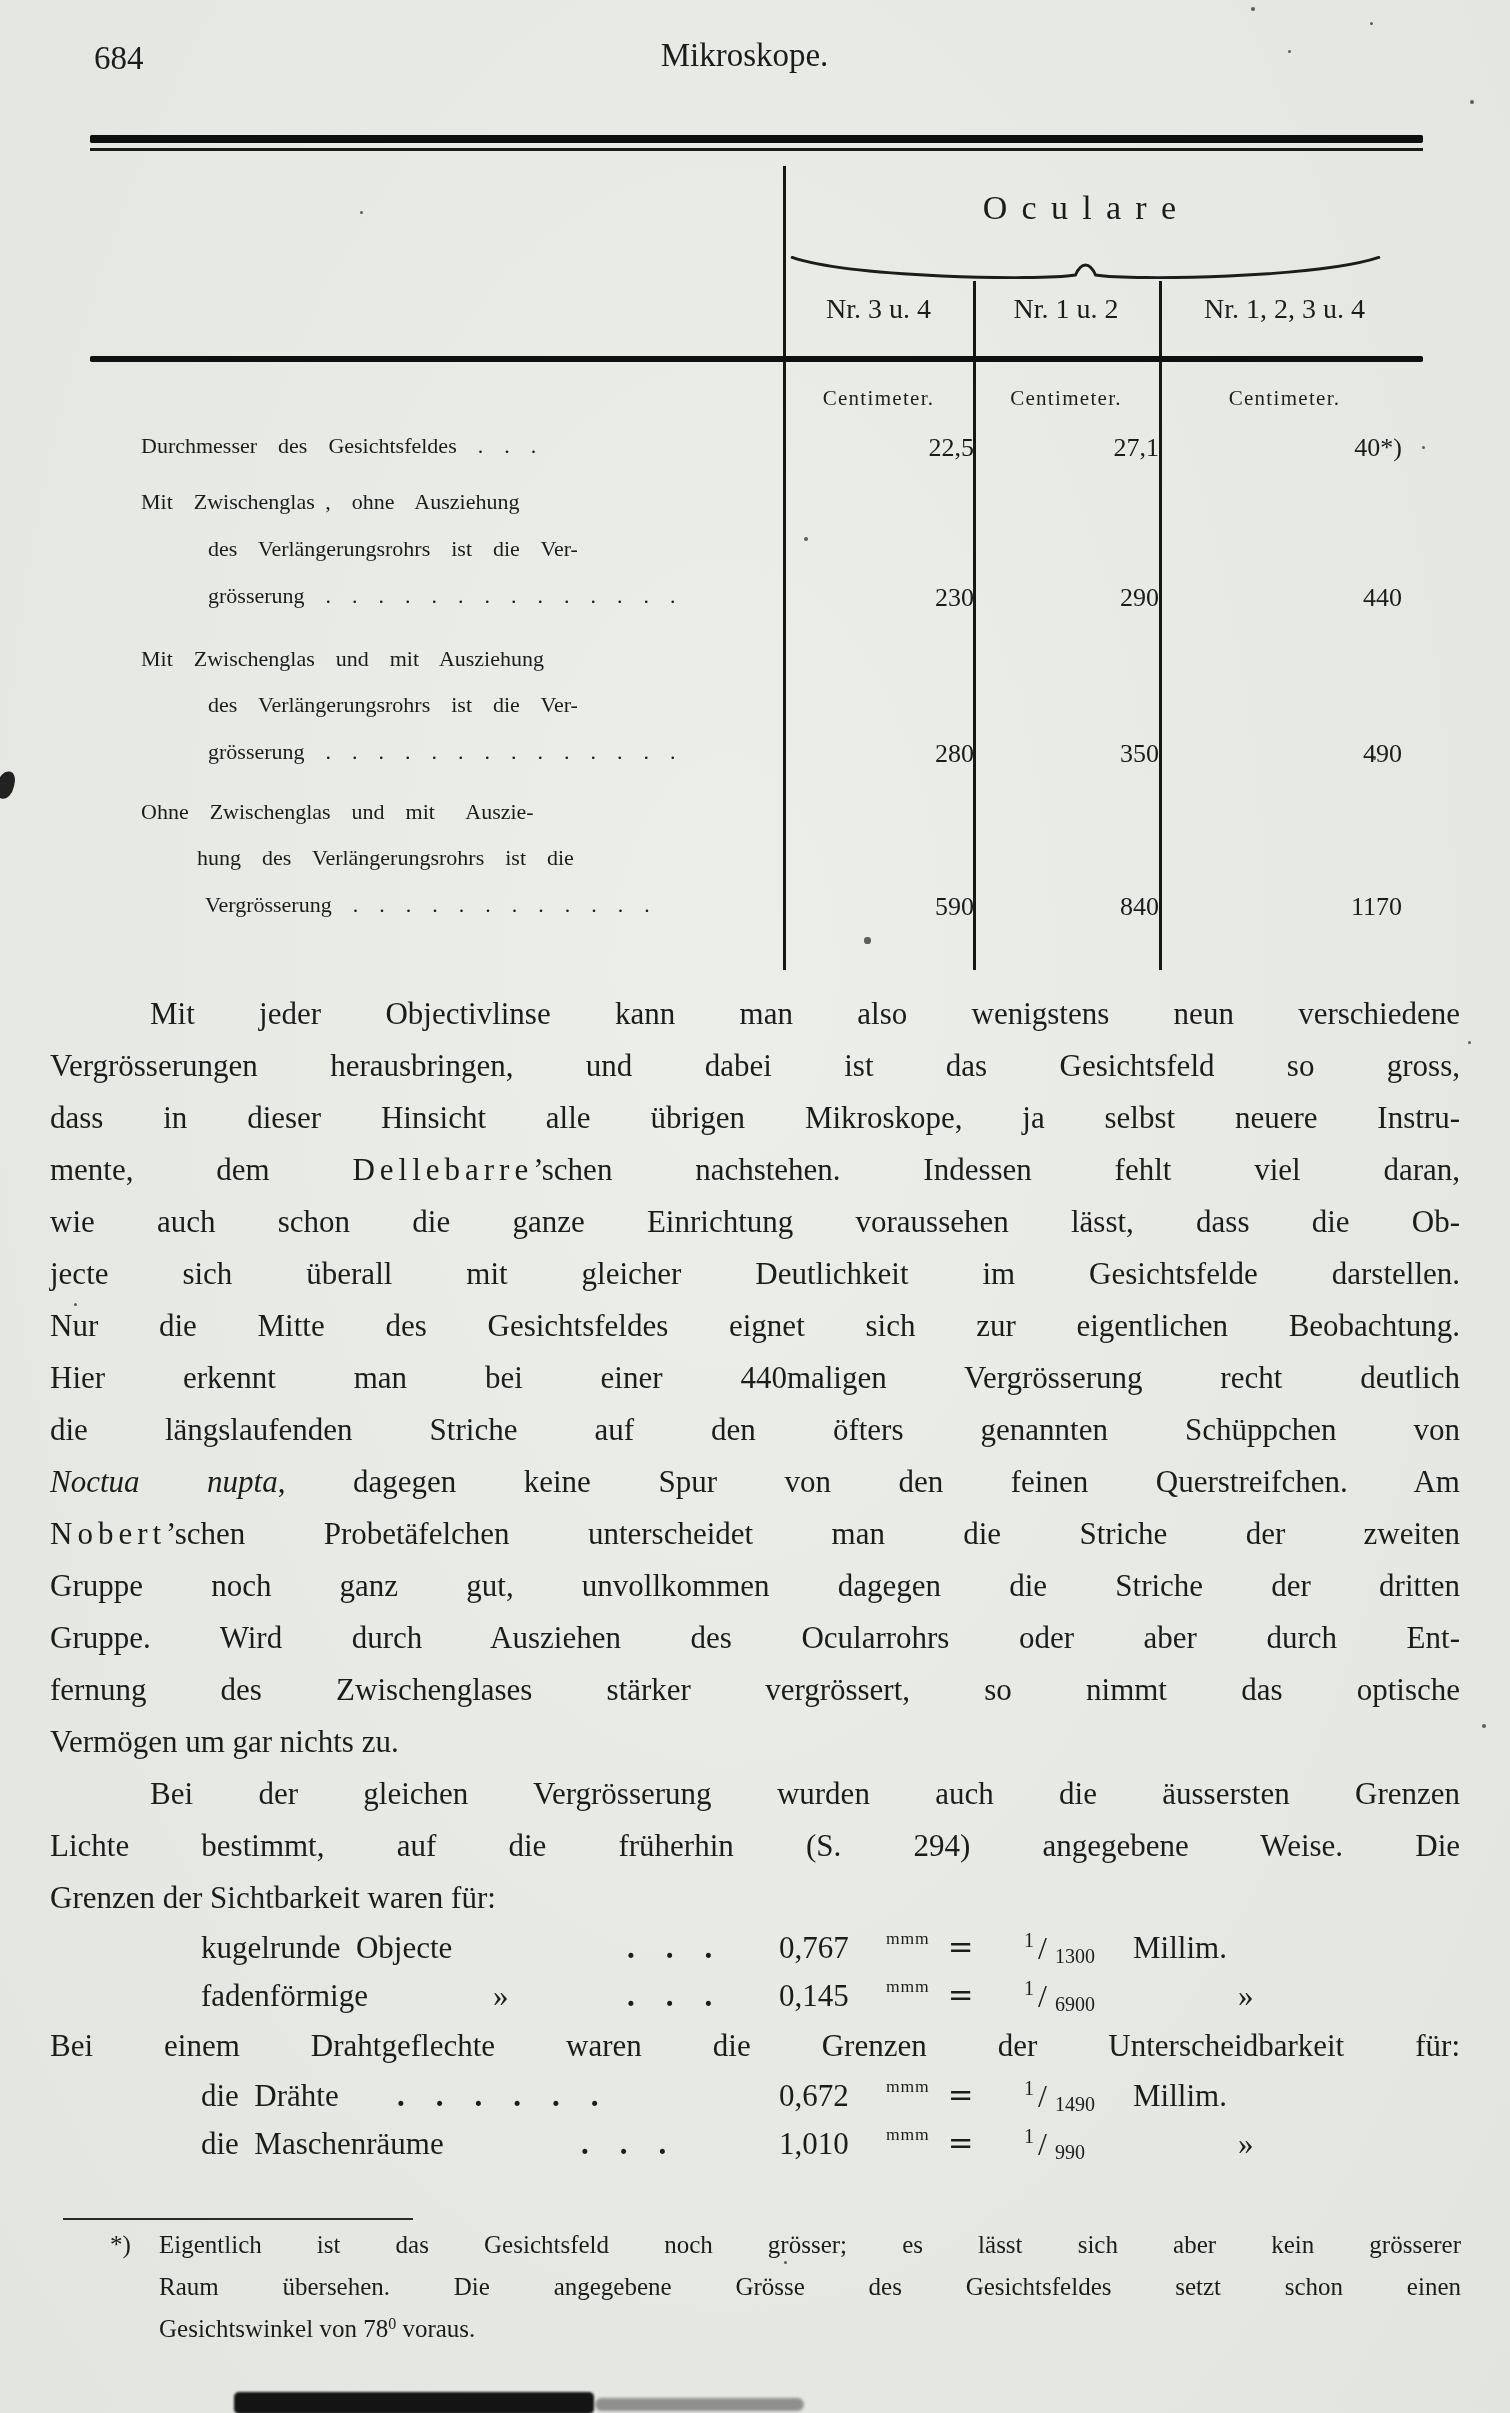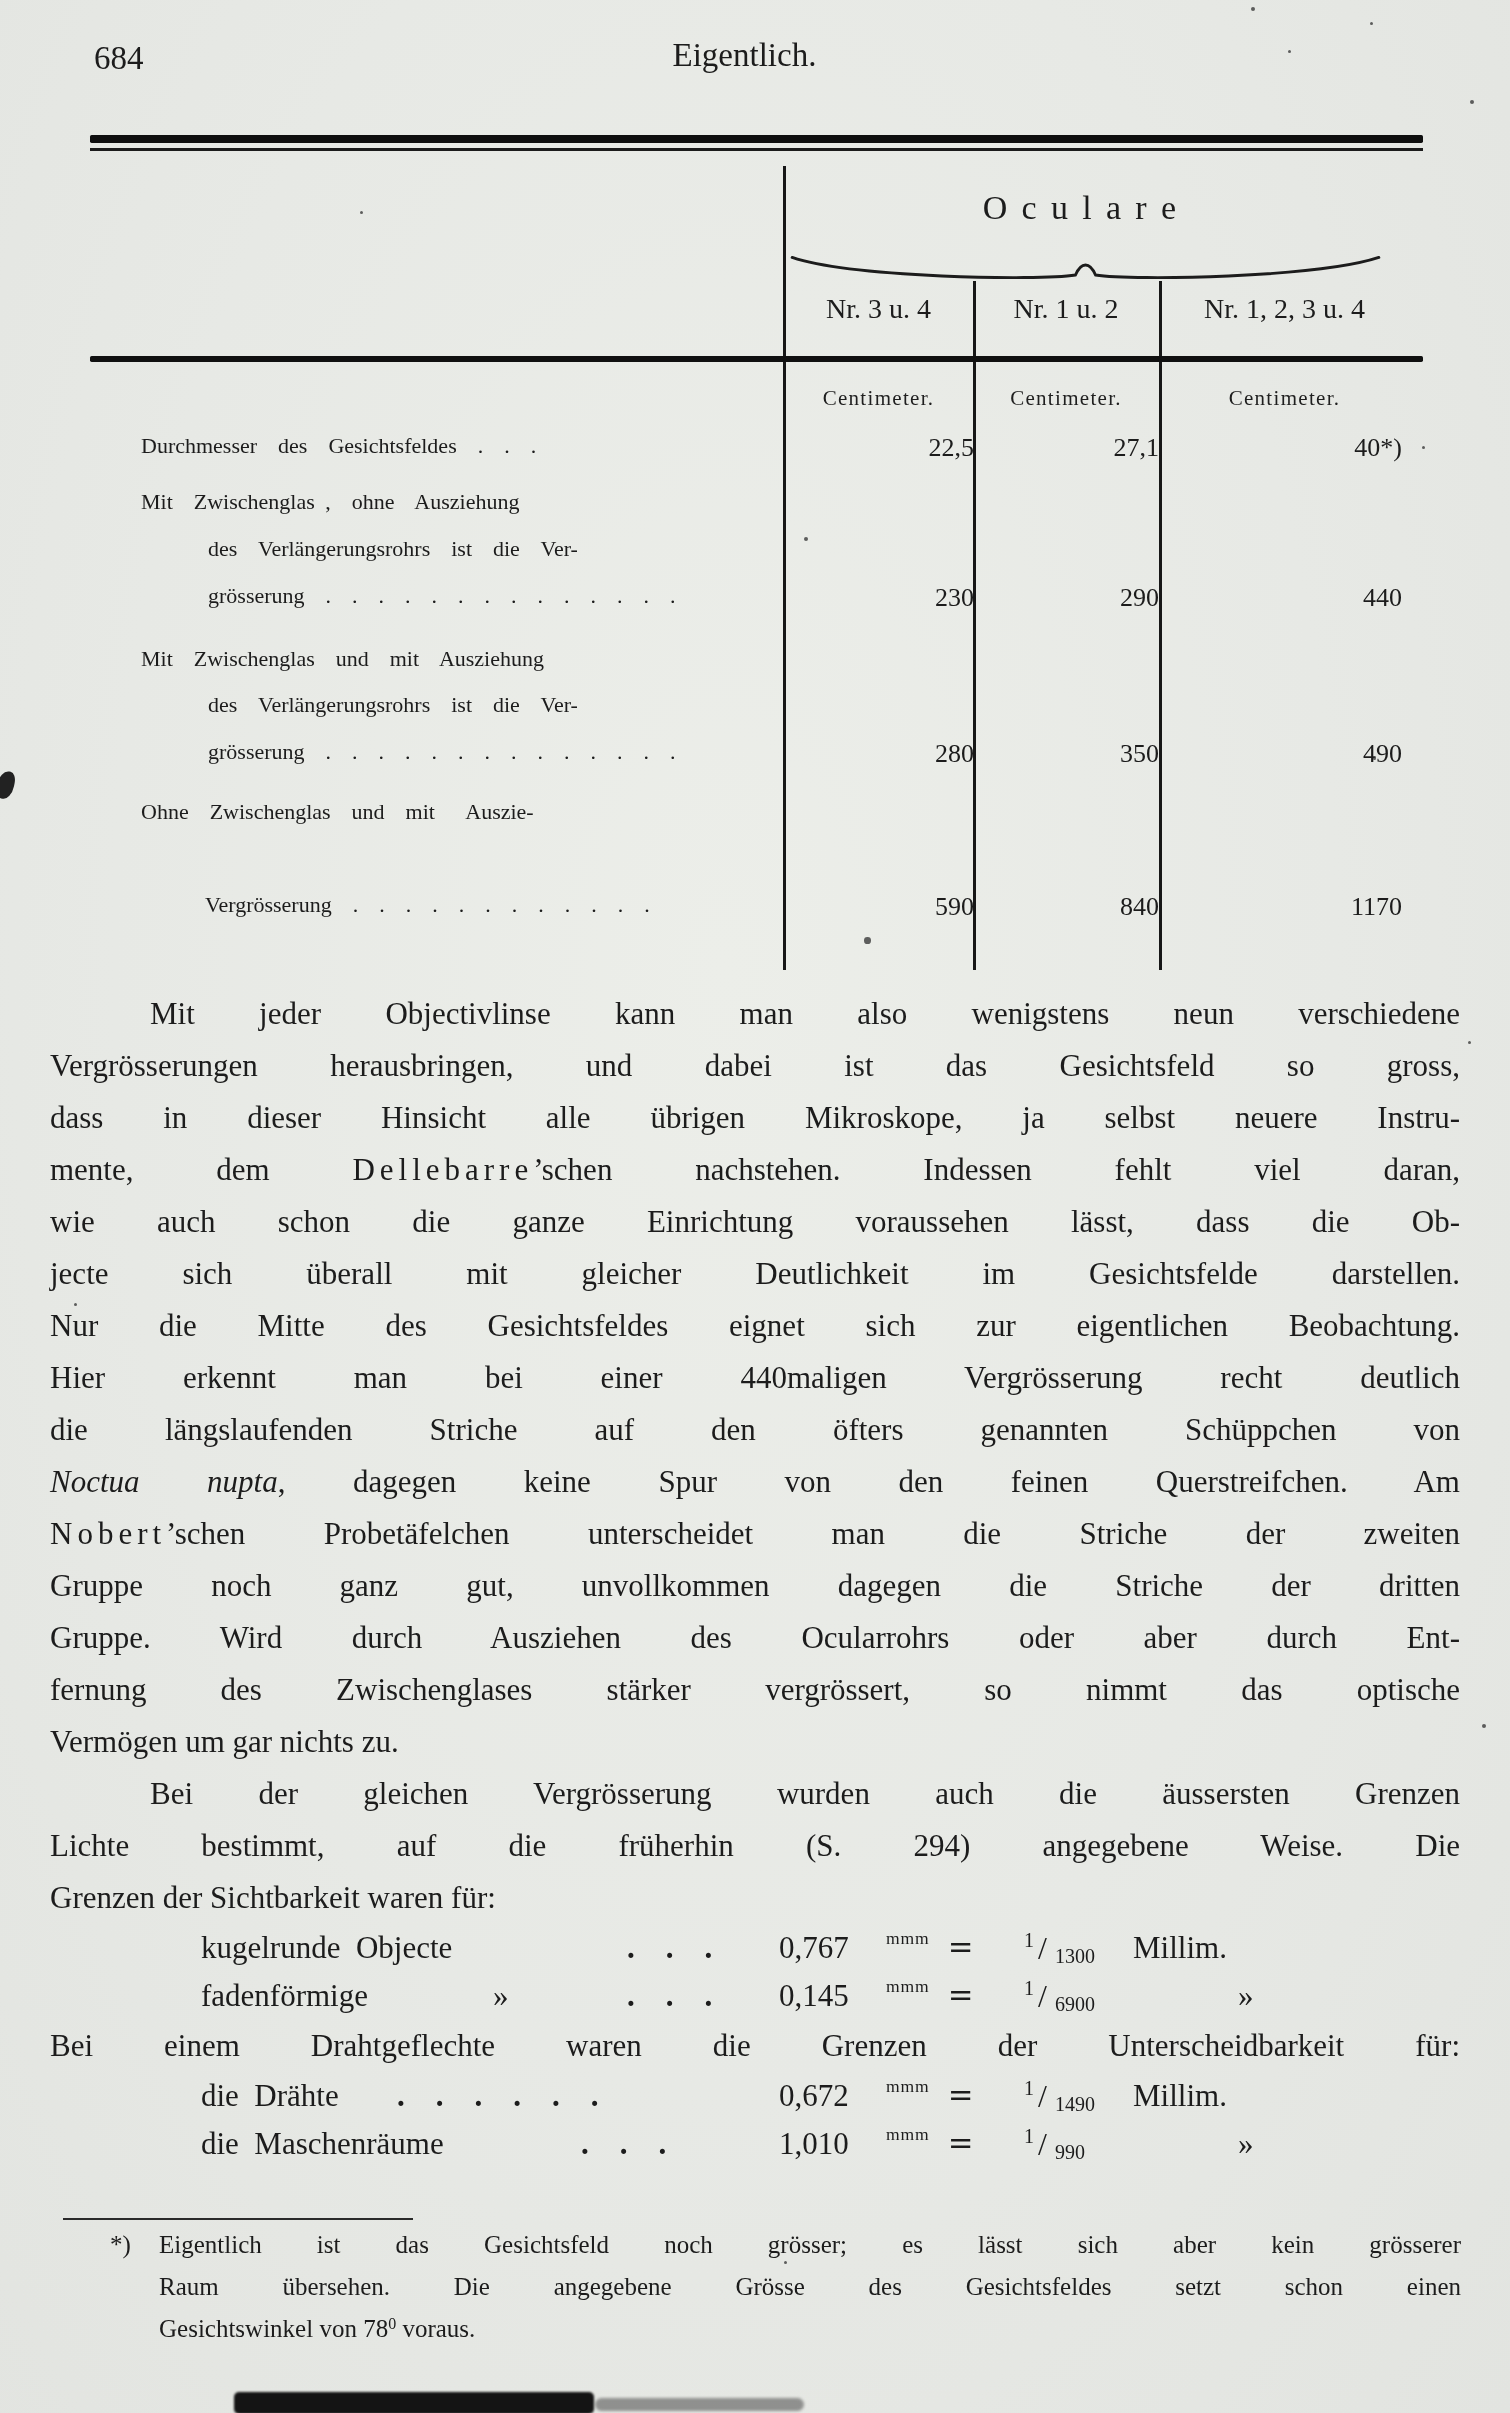--- a/index.html
+++ b/index.html
@@ -67,21 +67,21 @@
            border-radius:5px;filter:blur(0.8px);}
   .smudge2{position:absolute;left:595px;top:2398px;width:209px;height:13.4px;background:#4a4a4a;
            opacity:.55;border-radius:6.7px;filter:blur(1.7px);}
 </style>
 </head>
 <body>
 
 <div class="page">
 
   <div class="pg-num">684</div>
-  <div class="run-title">Eigentlich.</div>
+  <div class="run-title">Mikroskope.</div>
   <div class="rule-thick" style="top:135px;"></div>
   <div class="rule-thin" style="top:148px;"></div>
 
   <div class="vline" style="left:783px;top:166px;height:804px;"></div>
   <div class="vline" style="left:973px;top:281px;height:689px;"></div>
   <div class="vline" style="left:1159px;top:281px;height:689px;"></div>
   <div class="hrule" style="top:356px;"></div>
 
   <div class="oculare">Oculare</div>
   <svg class="brace" width="595" height="37" viewBox="0 0 712 44">
@@ -108,20 +108,21 @@
   <div class="tv" style="left:1159px;top:583px;width:243px;">440</div>
 
   <div class="tl" style="left:130px;top:646px;">Mit  Zwischenglas  und  mit  Ausziehung</div>
   <div class="tl" style="left:197px;top:692px;">des  Verlängerungsrohrs  ist  die  Ver-</div>
   <div class="tl" style="left:197px;top:739px;">grösserung  .  .  .  .  .  .  .  .  .  .  .  .  .  .</div>
   <div class="tv" style="left:783px;top:739px;width:191px;">280</div>
   <div class="tv" style="left:973px;top:739px;width:186px;">350</div>
   <div class="tv" style="left:1159px;top:739px;width:243px;">490</div>
 
   <div class="tl" style="left:130px;top:799px;">Ohne  Zwischenglas  und  mit   Auszie-</div>
+  <div class="tl" style="left:186px;top:845px;">hung  des  Verlängerungsrohrs  ist  die</div>
   <div class="tl" style="left:194px;top:892px;">Vergrösserung  .  .  .  .  .  .  .  .  .  .  .  .</div>
   <div class="tv" style="left:783px;top:892px;width:191px;">590</div>
   <div class="tv" style="left:973px;top:892px;width:186px;">840</div>
   <div class="tv" style="left:1159px;top:892px;width:243px;">1170</div>
 
   <div class="body-block">
     <div class="bl j indent">Mit jeder Objectivlinse kann man also wenigstens neun verschiedene</div>
     <div class="bl j">Vergrösserungen herausbringen, und dabei ist das Gesichtsfeld so gross,</div>
     <div class="bl j">dass in dieser Hinsicht alle übrigen Mikroskope, ja selbst neuere Instru-</div>
     <div class="bl j"><span>mente, dem </span><span class="sp">Dellebarre</span><span>’schen nachstehen. Indessen fehlt viel daran,</span></div>

